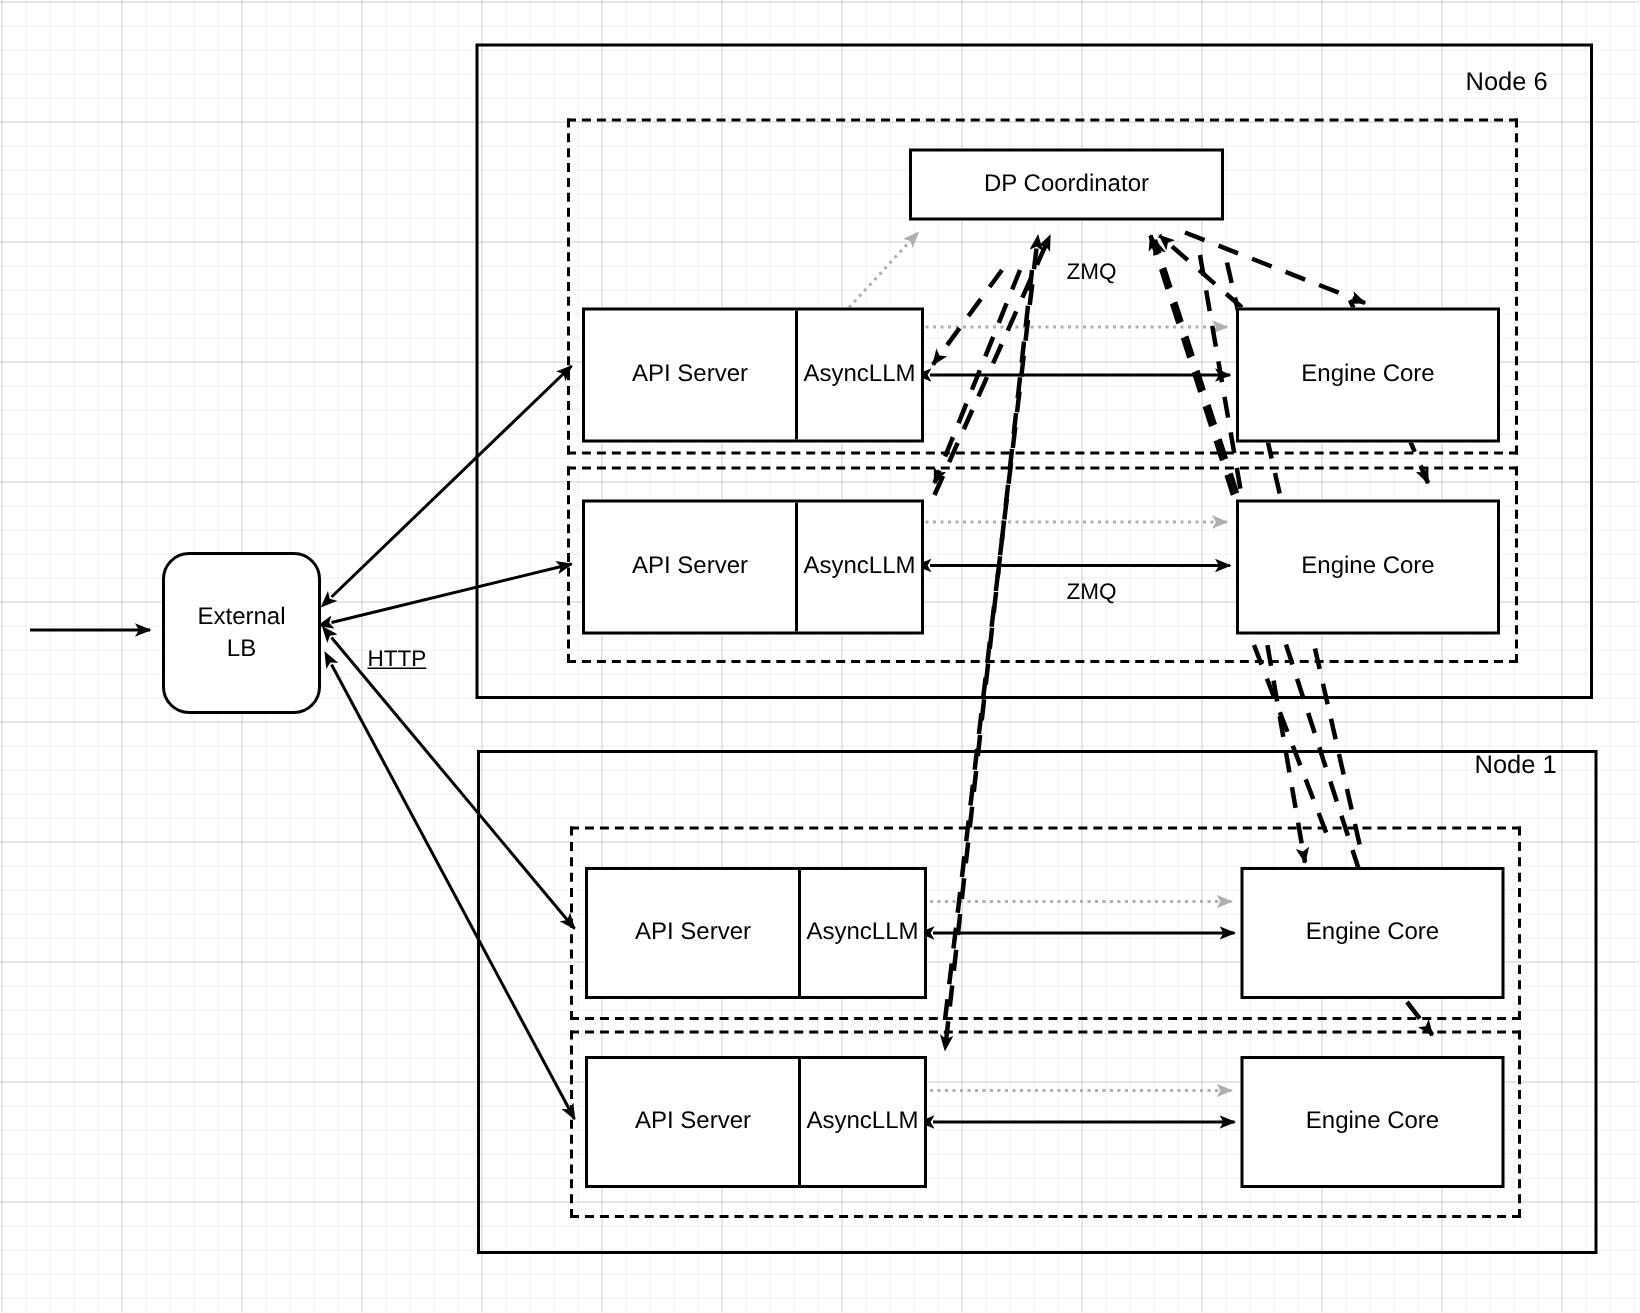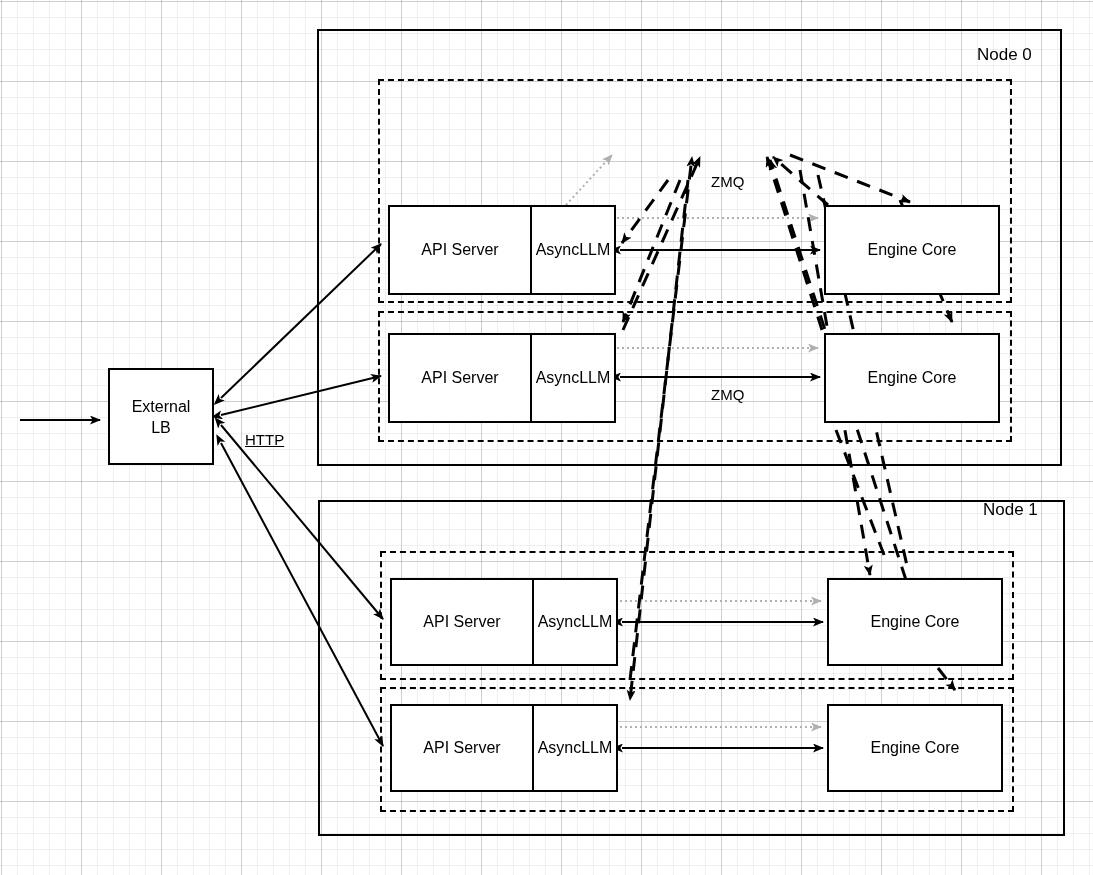--- a/index.html
+++ b/index.html
@@ -225,31 +225,34 @@
 
     <g>
       <path d="M818,175 L908,570" stroke="#000000" stroke-width="3" fill="none" stroke-dasharray="14,10"></path>
     </g>
 
     <g>
       <path d="M836,430 L886,560" stroke="#000000" stroke-width="3" fill="none" stroke-dasharray="14,10"></path>
     </g>
   </svg>
 
-  <div class="lb-box" style="left:108px; top:368px; width:106px; height:97px;">
+  <div class="lb-box" style="left:108px; top:368px; width:106px; height:108px;border-radius:18px;">
     <div>
       <div>External</div>
       <div>LB</div>
     </div>
   </div>
   <div class="edge-label" style="left:245px; top:431px;text-decoration:underline;">HTTP</div>
 
   <div class="node-box" style="left:317px; top:29px; width:745px; height:437px;"></div>
-  <div class="node-label" style="left:977px; top:45px;">Node 0</div>
-
+  <div class="node-label" style="left:977px; top:45px;">Node 6</div>
+
+  <div class="solid-box" style="left:606px; top:99px; width:210px; height:48px;">
+    <span>DP Coordinator</span>
+  </div>
   <div class="edge-label" style="left:711px; top:173px;">ZMQ</div>
 
   <div class="dash-box" style="left:378px; top:79px; width:634px; height:224px;"></div>
   <div class="split-box" style="left:388px; top:205px; width:228px; height:90px;">
     <div class="cell left">API Server</div>
     <div class="cell right">AsyncLLM</div>
   </div>
   <div class="solid-box" style="left:824px; top:205px; width:176px; height:90px;">
     <span>Engine Core</span>
   </div>

